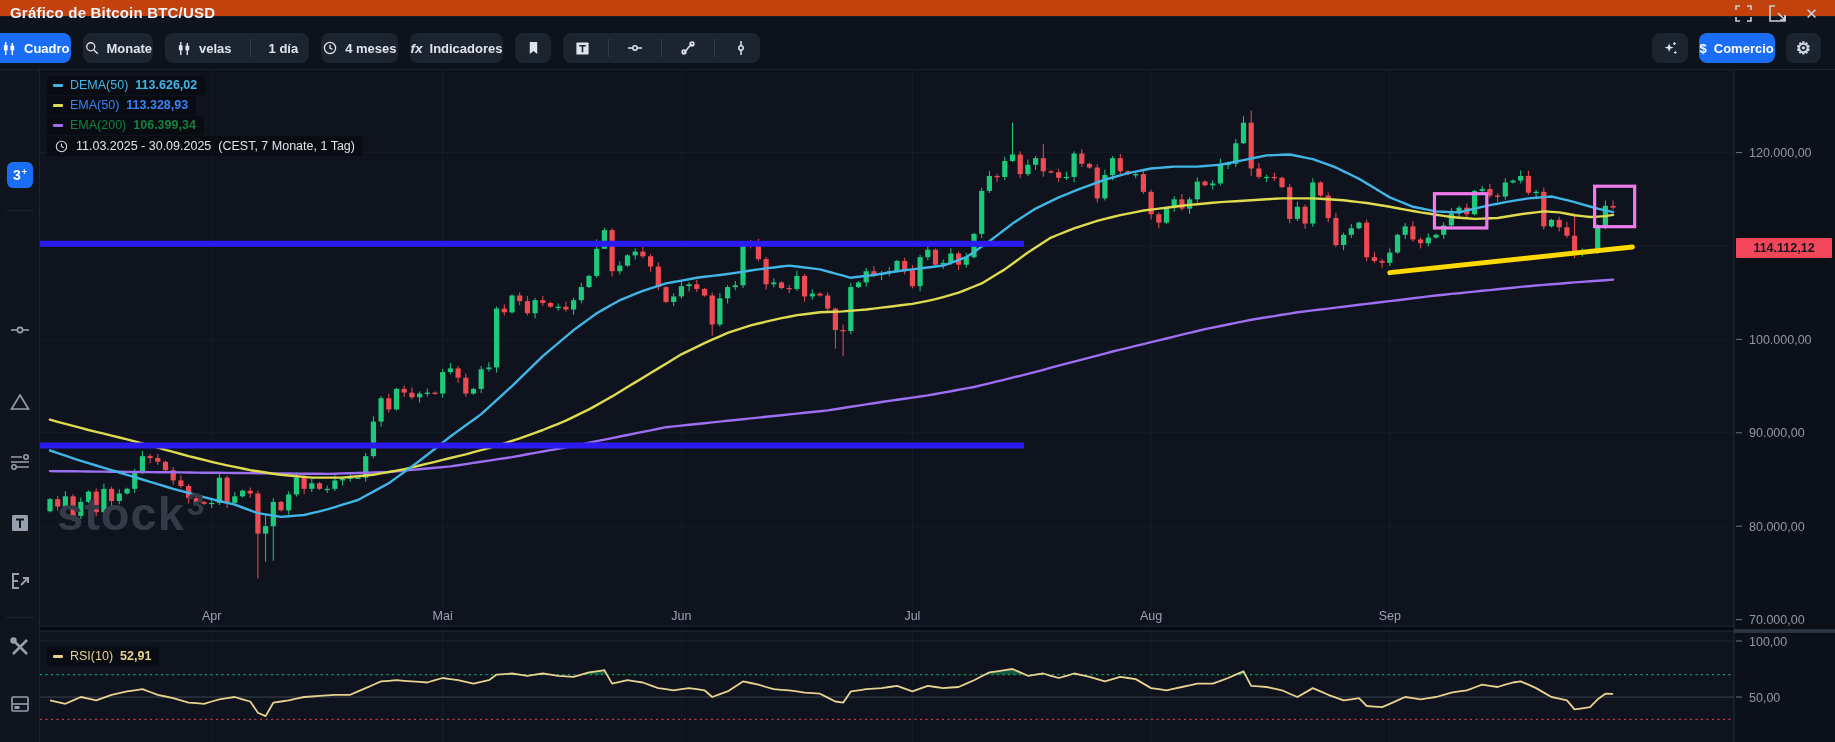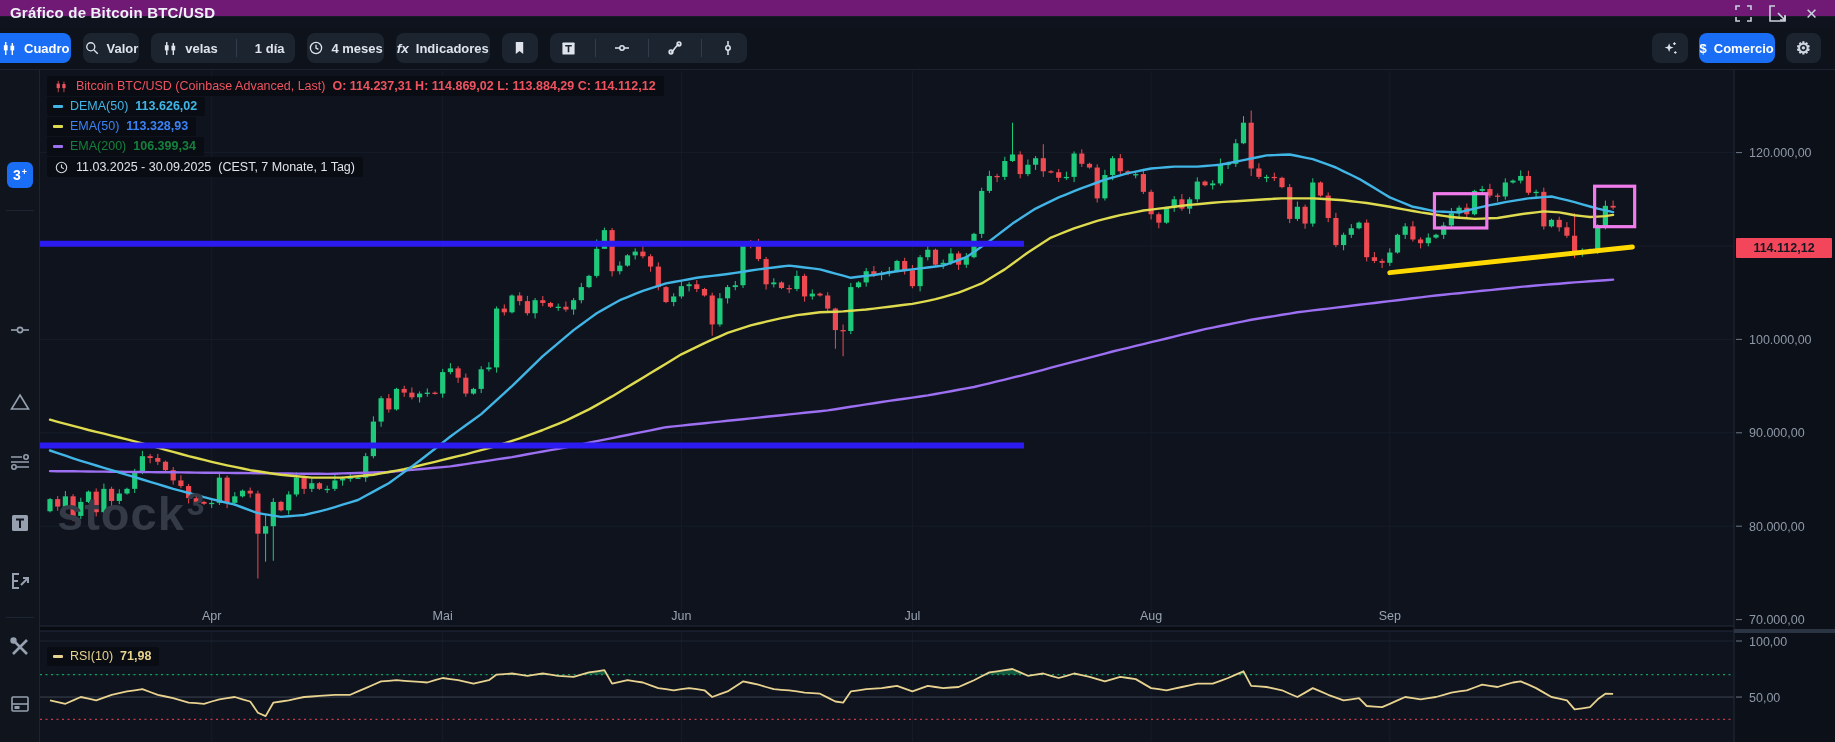--- a/index.html
+++ b/index.html
@@ -1,20 +1,20 @@
 <!DOCTYPE html>
 <html><head>
 <meta charset="utf-8">
 <style>
   html,body{margin:0;padding:0;background:#070a0f;}
   *{box-sizing:border-box;font-family:"Liberation Sans",sans-serif;}
   .stage{position:relative;width:1835px;height:742px;overflow:hidden;background:#0e131e;}
 
   
-  .titlebar{position:absolute;left:0;top:0;width:1835px;height:17px;background:#701a75;border-bottom:1px solid #161d29;}
+  .titlebar{position:absolute;left:0;top:0;width:1835px;height:17px;background:#c2410c;border-bottom:1px solid #161d29;}
   .titlebar .title{position:absolute;left:10px;top:4px;font-size:15px;font-weight:bold;color:#eef1f6;letter-spacing:.2px;}
   .win-icons{position:absolute;right:14px;top:4px;display:flex;gap:15px;align-items:center;color:#c9d1dc;}
   .win-icons .wbtn{width:19px;height:19px;display:flex;align-items:center;justify-content:center;cursor:pointer;}
   .win-icons svg{stroke:#c9d1dc;fill:none;stroke-width:1.6;}
   .close-x{font-size:15px;color:#c9d1dc;line-height:19px;}
 
   
   .toolbar{position:absolute;left:0;top:27px;width:1835px;height:43px;background:#0d121b;border-bottom:1px solid #1b2330;display:flex;align-items:center;gap:12px;}
   .pill{height:30px;background:#1c2430;border-radius:8px;display:flex;align-items:center;padding:0 1px;color:#dfe4ec;font-size:13px;font-weight:600;gap:7px;cursor:pointer;white-space:nowrap;}
   .pill.active{background:#1a6df5;color:#fff;border-radius:0 8px 8px 0;}
@@ -92,21 +92,21 @@
       </span>
       <span>Cuadro</span>
     </div>
     <div class="pill">
       <span class="ico">
         <svg width="14" height="14" viewBox="0 0 16 16">
             <circle cx="6.6" cy="6.6" r="4.6"></circle>
             <path d="M10.2 10.2L14.6 14.6"></path>
           </svg>
       </span>
-      <span>Valor</span>
+      <span>Monate</span>
     </div>
     <div class="pill group">
       <div class="seg">
         <span class="ico">
           <svg width="15" height="15" viewBox="0 0 16 16">
               <path d="M4 1v14M11 2v13"></path>
               <rect x="2" y="4.5" width="4" height="5.5" fill="currentColor" stroke="none"></rect>
               <rect x="9" y="5" width="4" height="5" fill="currentColor" stroke="none"></rect>
             </svg>
         </span>
@@ -734,31 +734,20 @@
           <text x="1749" y="624.1" font-size="12.5" fill="#8e98a7">70.000,00</text>
           <line x1="1736" x2="1742" y1="641" y2="641" stroke="#6f7989"></line>
           <text x="1749" y="645.5" font-size="12.5" fill="#8e98a7">100,00</text>
           <line x1="1736" x2="1742" y1="697.05" y2="697.05" stroke="#6f7989"></line>
           <text x="1749" y="701.55" font-size="12.5" fill="#8e98a7">50,00</text>
         </g>
       </svg>
   </div>
 
   <div class="legend">
-    <div class="chip" style="color: rgb(239, 83, 96);">
-      <span class="ico">
-        <svg width="13" height="13" viewBox="0 0 16 16">
-            <path d="M4 1v14M11 2v13" stroke="currentColor"></path>
-            <rect x="2" y="4.5" width="4" height="5.5" fill="currentColor"></rect>
-            <rect x="9" y="5" width="4" height="5" fill="currentColor"></rect>
-          </svg>
-      </span>
-      <span>Bitcoin BTC/USD (Coinbase Advanced, Last)</span>
-      <span class="val">O: 114.237,31  H: 114.869,02  L: 113.884,29  C: 114.112,12</span>
-    </div>
     <div class="chip" style="color: rgb(65, 181, 230);">
       <span class="swatch" style="background: rgb(65, 181, 230);"></span>
       <span>DEMA(50)</span>
       <span class="val">113.626,02</span>
     </div>
     <div class="chip" style="color: #3b82f6;">
       <span class="swatch" style="background: rgb(223, 219, 79);"></span>
       <span>EMA(50)</span>
       <span class="val">113.328,93</span>
     </div>
@@ -776,21 +765,21 @@
       </span>
       <span>11.03.2025 - 30.09.2025</span>
       <span>(CEST, 7 Monate, 1 Tag)</span>
     </div>
   </div>
 
   <div class="rsi-legend">
     <div class="chip" style="color: rgb(232, 210, 143);">
       <span class="swatch" style="background: rgb(232, 210, 143);"></span>
       <span>RSI(10)</span>
-      <span class="val">71,98</span>
+      <span class="val">52,91</span>
     </div>
   </div>
 
   <div class="watermark">
     <span>stock</span><span class="sup">3</span>
   </div>
 
   <div class="price-tag" style="top: 197.594px; background: rgb(244, 70, 90); margin-top: 40px;">
     <span>114.112,12</span>
   </div>

